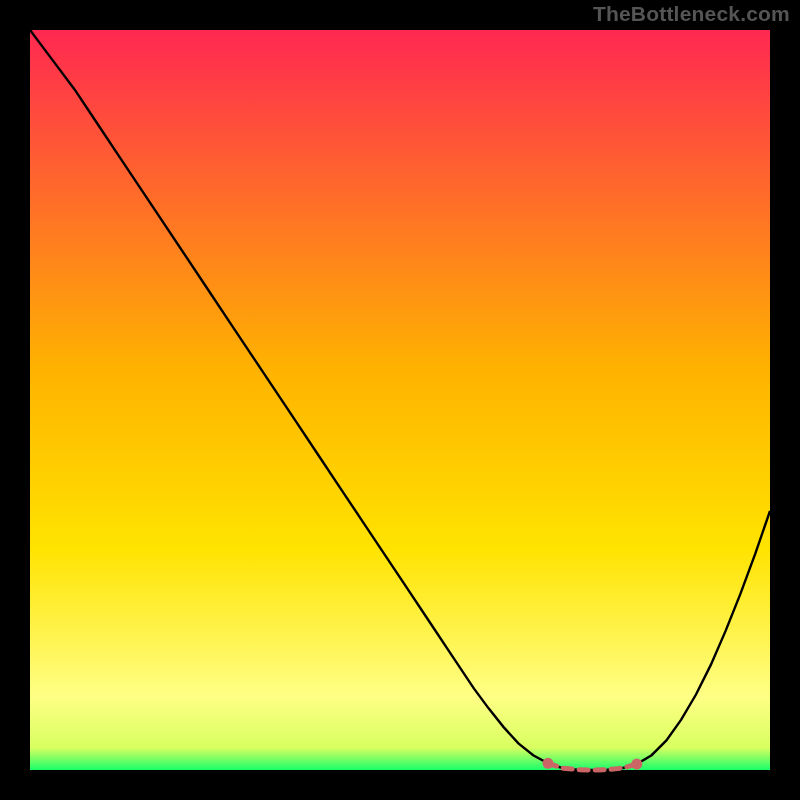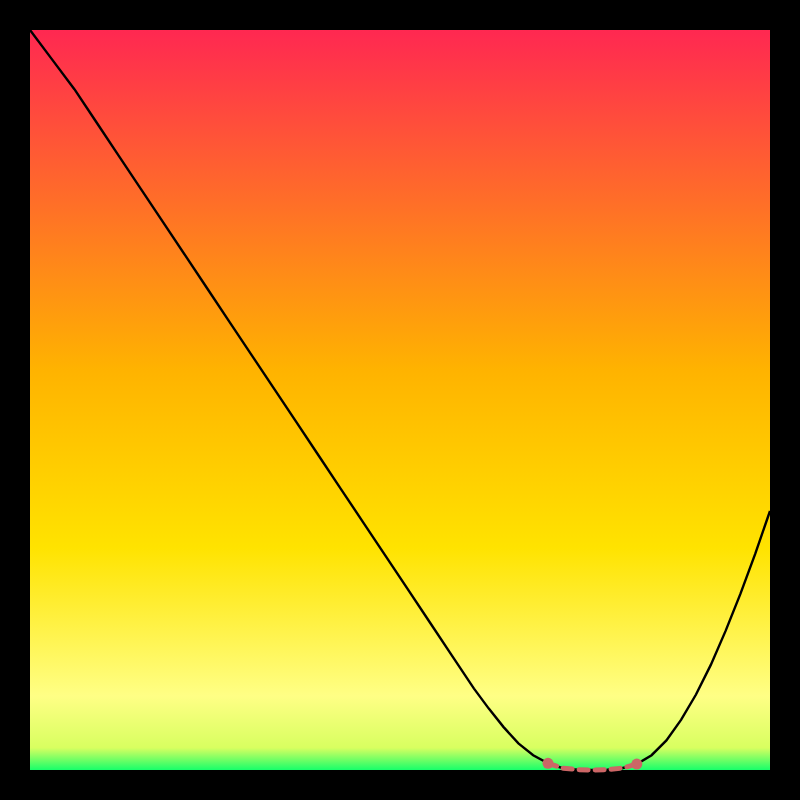--- a/index.html
+++ b/index.html
@@ -57,14 +57,15 @@
     <path id="curve" d="M30.0 30.0 L52.2 59.6 L74.4 89.2 L96.6 122.5 L118.8 155.8 L141.0 189.1 L163.2 222.4 L185.4 255.7 L207.6 289.0 L229.8 322.3 L252.0 355.6 L274.2 388.9 L296.4 422.2 L318.6 455.5 L340.8 488.8 L363.0 522.1 L385.2 555.4 L407.4 588.7 L429.6 622.0 L451.8 655.3 L474.0 688.6 L488.8 708.6 L503.6 727.1 L518.4 743.4 L533.2 755.2 L548.0 763.3 L562.8 768.2 L577.6 769.6 L592.4 770.0 L607.2 769.6 L622.0 768.2 L636.8 764.1 L651.6 755.2 L666.4 740.4 L681.2 719.7 L696.0 694.5 L710.8 664.9 L725.6 630.9 L740.4 593.9 L755.2 553.9 L770.0 511.0 " fill="none" stroke="#000000" stroke-width="2.4"></path>
 
     <g id="markers">
         <circle cx="548" cy="763.34" r="5.5" fill="#cc6666"></circle>
         <circle cx="636.8" cy="764.08" r="5.5" fill="#cc6666"></circle>
         <path d="M548.0 763.3 L562.8 768.2 L577.6 769.6 L592.4 770.0 L607.2 769.6 L622.0 768.2 L636.8 764.1 " fill="none" stroke="#cc6666" stroke-width="5" stroke-dasharray="9 7" stroke-linecap="round"></path>
       </g>
 
   </svg>
 
+  <div class="watermark">TheBottleneck.com</div>
 
 </div>
 
 </body></html>

